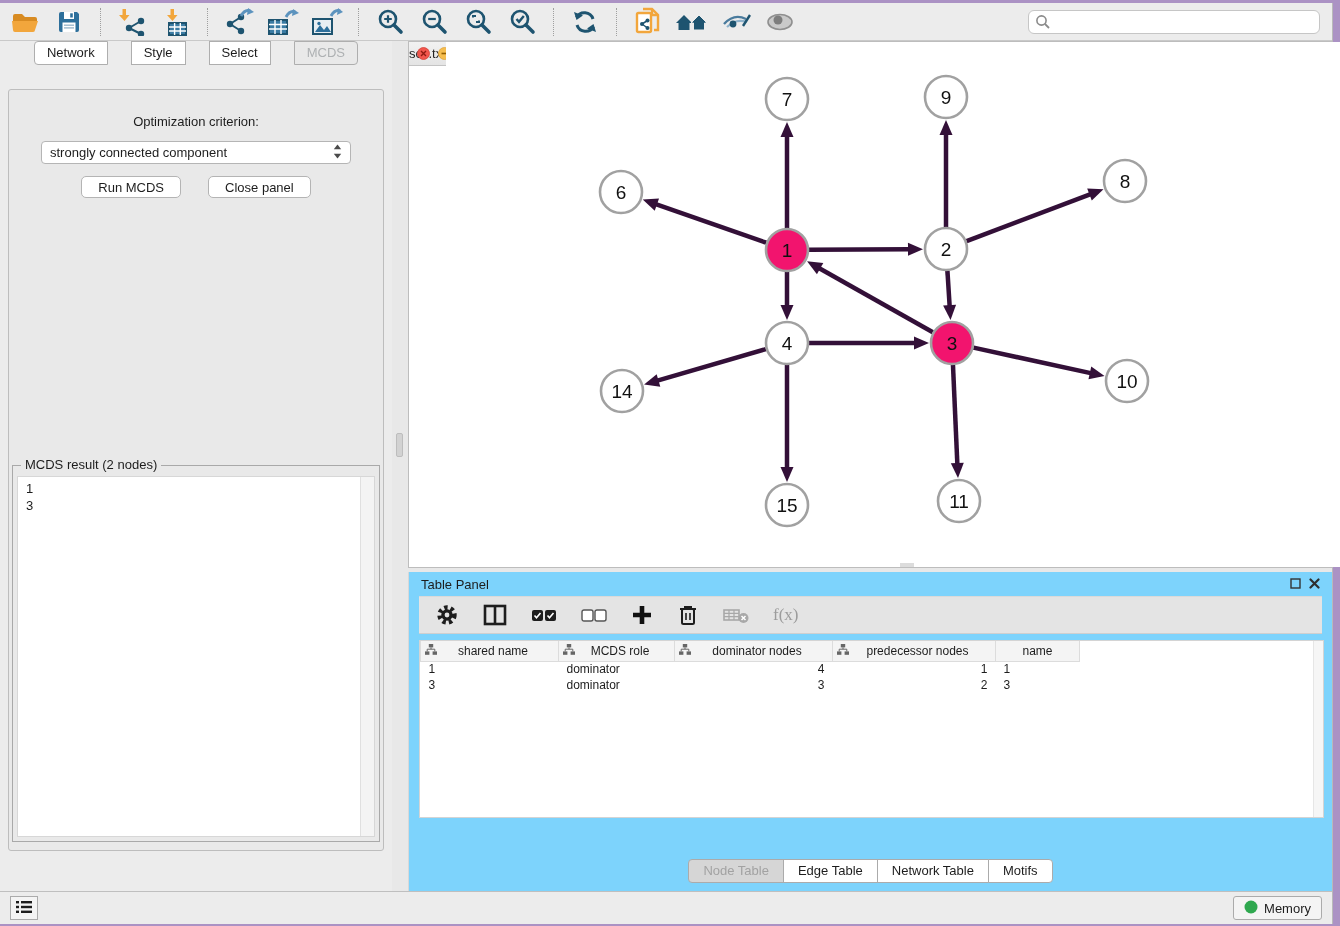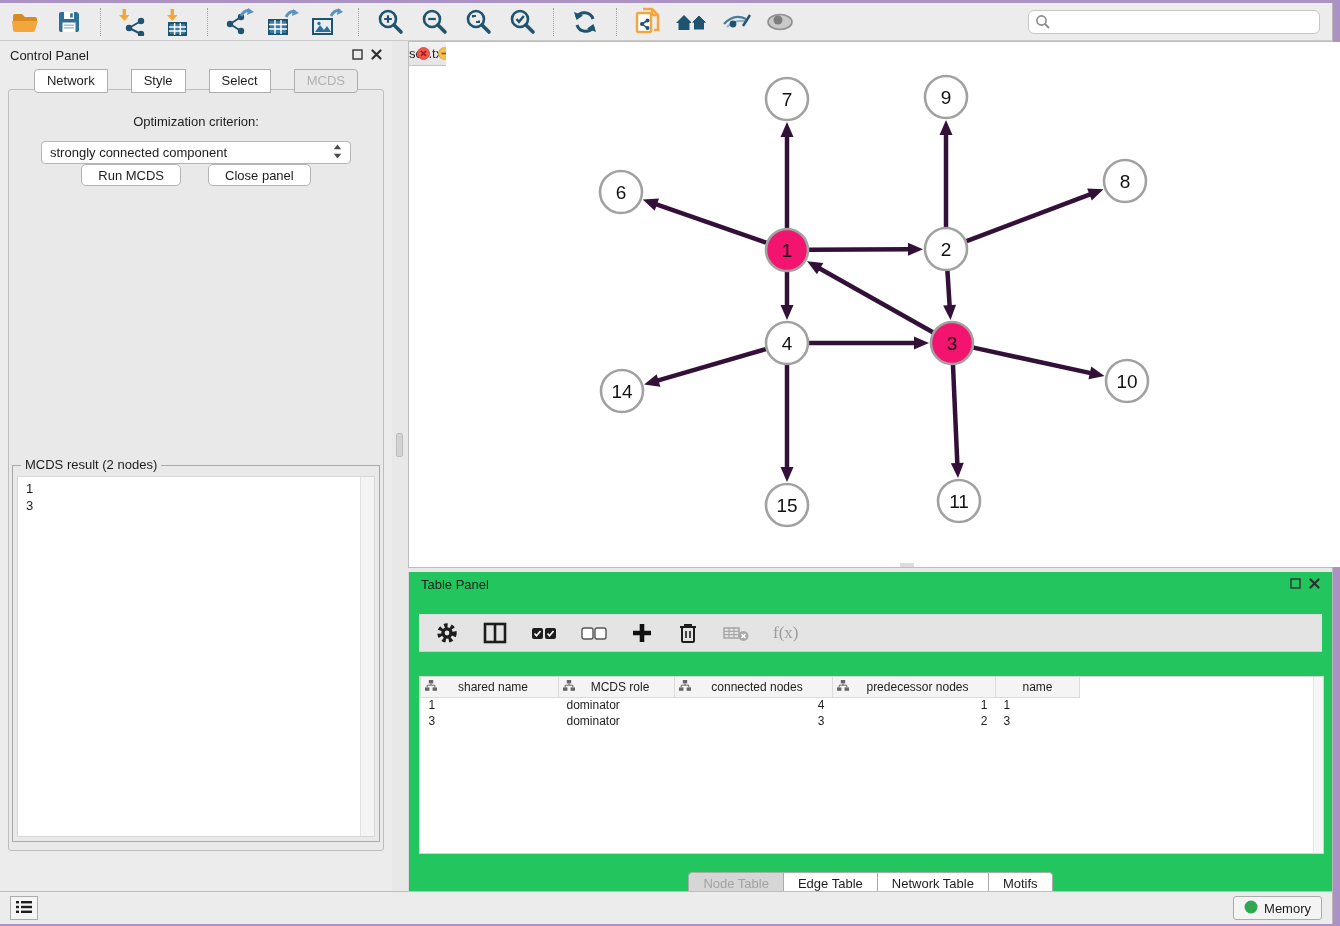--- a/index.html
+++ b/index.html
@@ -31,21 +31,21 @@
   .panel-ctl { margin-left:auto; display:flex; gap:8px; align-items:center; }
   .tabsrow { display:flex; justify-content:center; position:relative; z-index:2;gap:24px; }
   .cp-tab { border:1px solid #aeaeae; background:#fff; padding:3px 12px 4px; font-size:13px; margin-left:-1px; }
   .cp-tab.first { border-radius:4px 0 0 4px; margin-left:0; }
   .cp-tab.last { border-radius:0 4px 4px 0; }
   .cp-tab.sel { background:#e9e9e9; color:#aeb1b3; }
   .cp-body { position:absolute; left:8px; right:8px; top:48px; bottom:40px; border:1px solid #bdbdbd; border-radius:3px; background:#e9e9e9; }
   .opt-label { text-align:center; margin-top:24px; font-size:13px; }
   .selectbox { margin:12px auto 0; width:310px; height:23px; background:#fff; border:1px solid #b5b5b5; border-radius:4px; display:flex; align-items:center; padding:0 8px; font-size:13px; }
   .selectbox .val { flex:1; }
-  .btnrow { display:flex; justify-content:center; gap:27px; margin-top:0; }
+  .btnrow { display:flex; justify-content:center; gap:27px; margin-top:12px; }
   .mac-btn { background:#fff; border:1px solid #b4b4b4; border-radius:5px; height:22px; padding:0 16px; font-size:13px; display:flex; align-items:center; }
   .groupbox { position:absolute; left:3px; right:3px; top:375px; bottom:8px; border:1px solid #a9a9a9; }
   .groupbox .legend { position:absolute; top:-9px; left:8px; background:#e9e9e9; padding:0 4px; font-size:13px; }
   .result-area { position:absolute; left:4px; right:4px; top:10px; bottom:4px; background:#fff; border:1px solid #d7d7d7; }
   .result-area .lines { padding:3px 0 0 8px; font-size:13px; line-height:17px; white-space:pre-line; }
   .result-scroll { position:absolute; right:0; top:0; bottom:0; width:14px; background:#f4f4f4; border-left:1px solid #e0e0e0; }
 
   
   .v-divider { width:16px; flex:0 0 auto; background:#e8e8e8; position:relative; }
   .v-divider .grip { position:absolute; left:4px; top:392px; width:7px; height:24px; background:#d2d2d2; border:1px solid #bdbdbd; border-radius:2px; }
@@ -54,21 +54,21 @@
   .right-col { flex:1 1 auto; display:flex; flex-direction:column; min-width:0; }
   .net-window { height:527px; flex:0 0 auto; display:flex; flex-direction:row; border:1px solid #bdbdbd; background:#fff; }
   .net-titlebar { height:24px; flex:0 0 auto; background:linear-gradient(#f2f2f2,#e4e4e4); border-bottom:1px solid #c4c4c4; position:relative; display:flex; align-items:center; justify-content:center; }
   .net-titlebar .lights { position:absolute; left:8px; top:5px; display:flex; gap:8px; }
   .net-title { font-size:13px; color:#222; }
   .net-canvas { flex:1; position:relative; background:#fff; }
   .resize-grip { position:absolute; left:50%; bottom:0; width:14px; height:4px; margin-left:-7px; background:#dcdcdc; }
 
   
   .gapline { height:4px; background:#e8e8e8; flex:0 0 auto; }
-  .table-panel { flex:1 1 auto; background:#22c55e; display:flex; flex-direction:column; min-height:0; border-left:1px solid #d8d8d8;gap:18px; }
+  .table-panel { flex:1 1 auto; background:#7dd3fc; display:flex; flex-direction:column; min-height:0; border-left:1px solid #d8d8d8; }
   .tp-header { height:24px; flex:0 0 auto; display:flex; align-items:center; padding:0 12px; }
   .tp-toolbar { height:38px; flex:0 0 auto; background:#e4e4e4; border-top:1px solid #dadada; border-bottom:1px solid #cfcfcf; display:flex; align-items:center; padding:0 16px; gap:24px; margin:0 10px; }
   .tp-tbtn { display:flex; align-items:center; justify-content:center; }
   .fx-label { font-family:"Liberation Serif", serif; font-size:17px; color:#9c9c9c; }
   .table-region { margin:6px 8px 0 10px; background:#fff; border:1px solid #d4d4d4; height:178px; flex:0 0 auto; position:relative; overflow:hidden; }
   table.datatable { border-collapse:collapse; font-size:12px; }
   .datatable th { background:#f4f4f4; border:1px solid #dcdcdc; border-top:none; font-weight:normal; height:20px; padding:0 4px; font-size:12px; }
   .datatable th .th-inner { display:flex; align-items:center; justify-content:center; gap:5px; }
   .datatable th .th-inner .hier { margin-right:auto; }
   .datatable th .th-label { flex:1; text-align:center; padding-right:10px; }
@@ -234,31 +234,20 @@
             <path d="M10 10 L14 14" stroke="#8a8a8a" stroke-width="1.8"></path>
           </svg>
       </span>
       <input class="search-input" placeholder="" style="">
     </div>
   </div>
 
   <div class="content">
 
     <div class="control-panel">
-      <div class="cp-header">
-        <span class="pt">Control Panel</span>
-        <span class="panel-ctl">
-          <span><svg width="11" height="11" viewBox="0 0 11 11">
-                <rect x="1" y="1" width="9" height="9" fill="none" stroke="#333" stroke-width="1.4"></rect>
-              </svg></span>
-          <span><svg width="11" height="11" viewBox="0 0 11 11">
-                <path d="M1.5 1.5 L9.5 9.5 M9.5 1.5 L1.5 9.5" stroke="#2e2e2e" stroke-width="2.2" stroke-linecap="round"></path>
-              </svg></span>
-        </span>
-      </div>
       <div class="tabsrow">
         <span class="cp-tab first">Network</span>
         <span class="cp-tab">Style</span>
         <span class="cp-tab">Select</span>
         <span class="cp-tab last sel">MCDS</span>
       </div>
       <div class="cp-body">
         <div class="opt-label">Optimization criterion:</div>
         <div class="selectbox">
           <span class="val">strongly connected component</span>
@@ -511,21 +500,21 @@
                     </span>
                   </th>
                 <th>
                     <span class="th-inner">
                       <span class="hier"><svg width="12" height="11" viewBox="0 0 12 11">
                           <rect x="3.8" y="0" width="4.4" height="3.4" fill="#666"></rect>
                           <rect x="0" y="7.4" width="4.4" height="3.4" fill="#666"></rect>
                           <rect x="7.6" y="7.4" width="4.4" height="3.4" fill="#666"></rect>
                           <path d="M6 3.4 v1.8 M2.2 7.4 v-2.2 h7.6 v2.2" fill="none" stroke="#666" stroke-width="1"></path>
                         </svg></span>
-                      <span class="th-label">connected nodes</span>
+                      <span class="th-label">dominator nodes</span>
                     </span>
                   </th>
                 <th>
                     <span class="th-inner">
                       <span class="hier"><svg width="12" height="11" viewBox="0 0 12 11">
                           <rect x="3.8" y="0" width="4.4" height="3.4" fill="#666"></rect>
                           <rect x="0" y="7.4" width="4.4" height="3.4" fill="#666"></rect>
                           <rect x="7.6" y="7.4" width="4.4" height="3.4" fill="#666"></rect>
                           <path d="M6 3.4 v1.8 M2.2 7.4 v-2.2 h7.6 v2.2" fill="none" stroke="#666" stroke-width="1"></path>
                         </svg></span>

